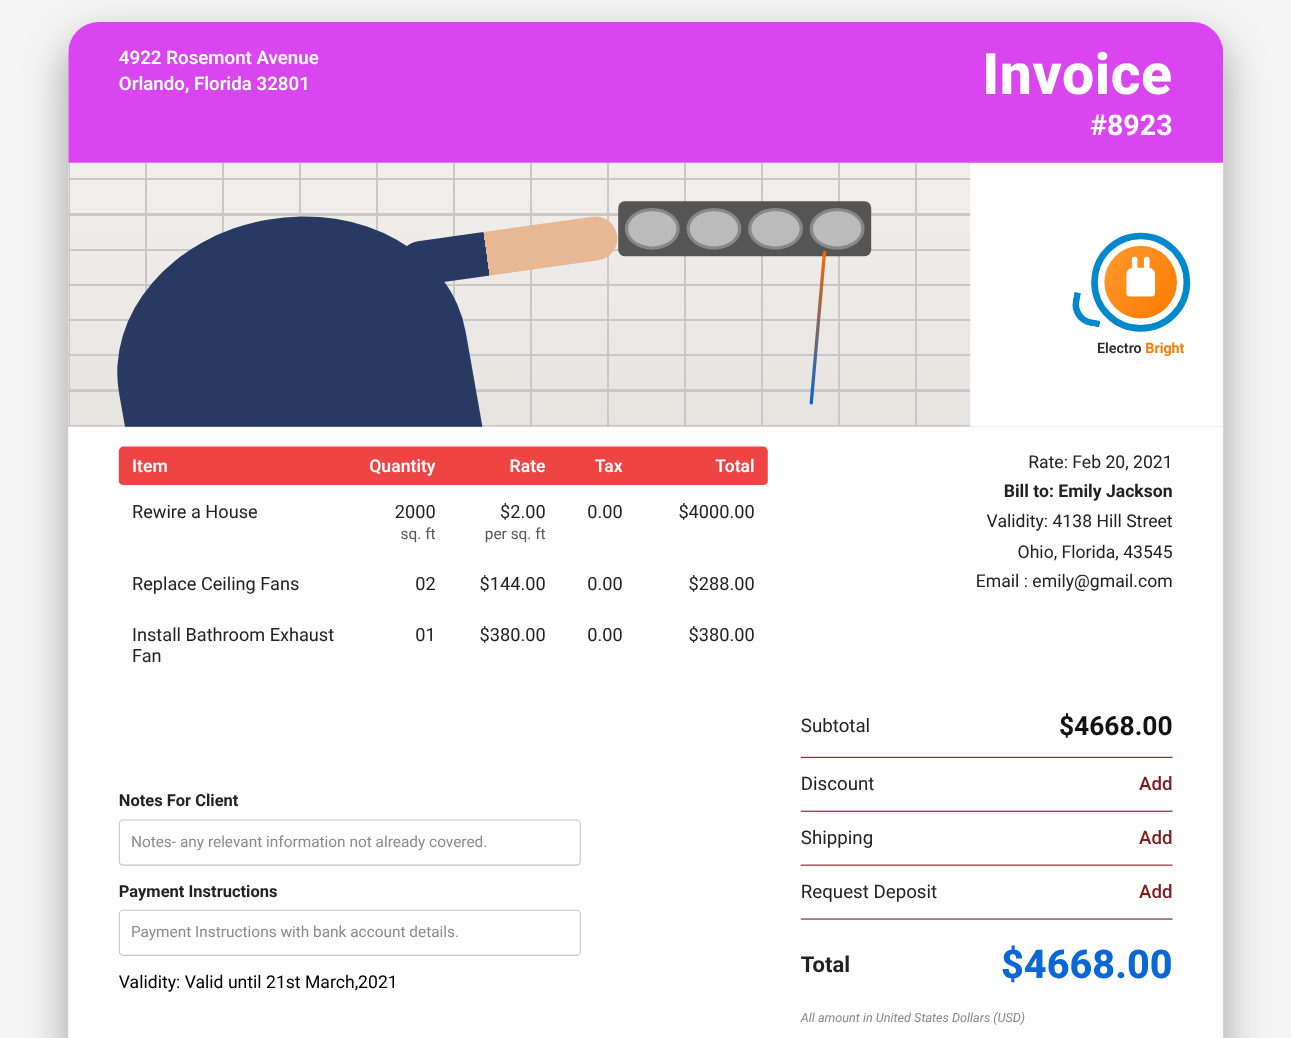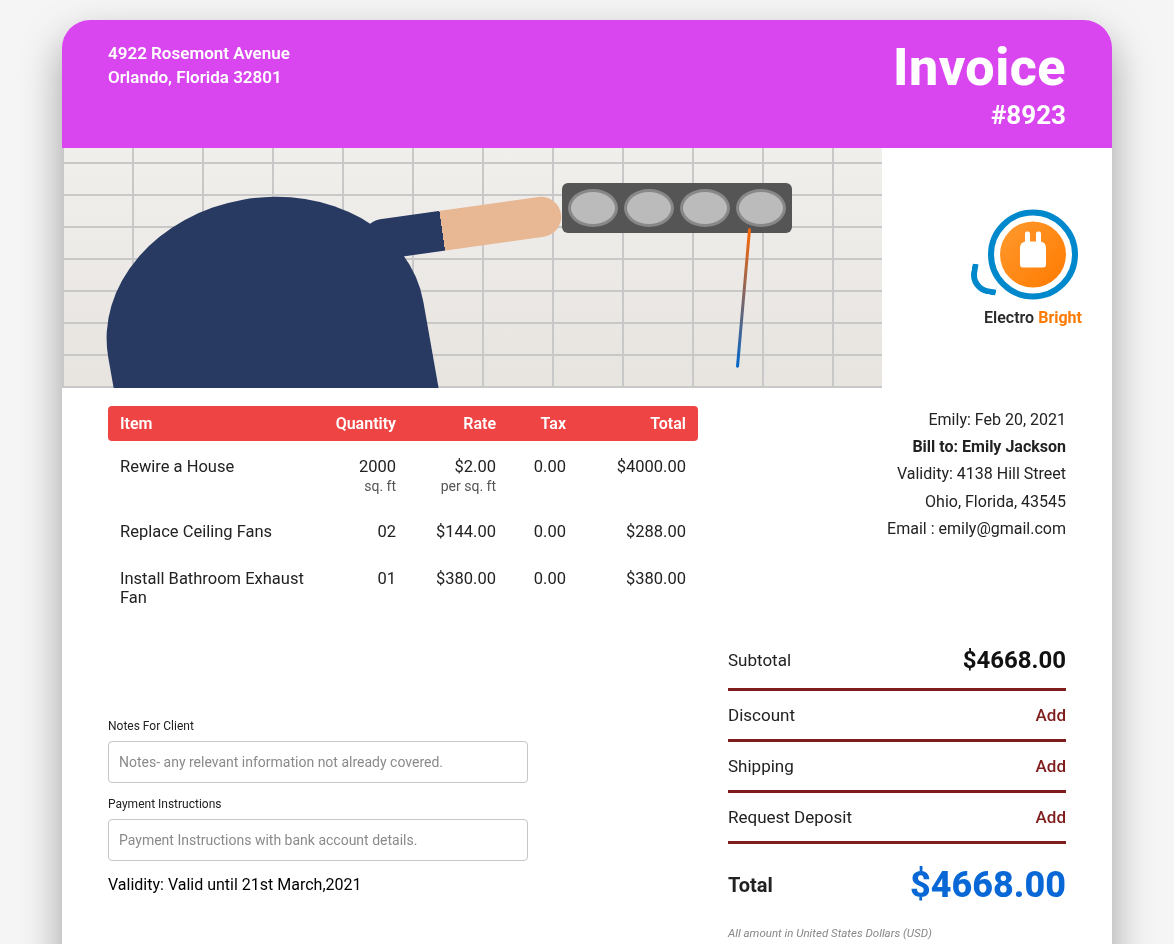--- a/index.html
+++ b/index.html
@@ -155,21 +155,21 @@
   .logo-cord {
     position: absolute;
     left: -18px; bottom: 6px;
     width: 28px; height: 28px;
     border: 6px solid #0088cc;
     border-top: none;
     border-right: none;
     border-radius: 0 0 0 20px;
     transform: rotate(10deg);
   }
-  .logo-text { font-size: 16px; font-weight: 600; }
+  .logo-text { font-size: 13px; font-weight: 600; }
   .logo-text .dark { color: #2a2a2a; }
   .logo-text .orange { color: #ff7a00; font-weight: 700; }
 
   .body-area {
     display: flex;
     padding: 18px 46px 46px 46px;
     gap: 30px;
   }
   .left-col { flex: 0 0 590px; }
   .right-col { flex: 1; }
@@ -199,24 +199,24 @@
   }
   .td-item { flex: 1; }
   .td-qty { width: 90px; text-align: right; }
   .td-rate { width: 100px; text-align: right; }
   .td-tax { width: 70px; text-align: right; }
   .td-total { width: 120px; text-align: right; }
   .unit-line { font-size: 14px; color: #555; margin-top: 2px; }
 
   .notes-section { margin-top: 100px; }
   .section-label {
-    font-size: 12px;
+    font-size: 15px;
     color: #222;
     margin-bottom: 8px;
-    font-weight: 400;
+    font-weight: 700;
   }
   .text-input {
     width: 420px;
     padding: 12px 10px;
     border: 1px solid #c6c6c6;
     border-radius: 4px;
     font-size: 14px;
     color: #222;
     font-family: inherit;
     margin-bottom: 14px;
@@ -235,21 +235,21 @@
     margin-bottom: 90px;
   }
   .meta-block .billto { font-weight: 700; }
 
   .summary { }
   .sum-row {
     display: flex;
     justify-content: space-between;
     align-items: center;
     padding: 14px 0;
-    border-bottom: 3px solid #7f1d1d;
+    border-bottom: 1px solid #7f1d1d;
     font-size: 17px;
     color: #222;
   }
   .sum-row.subtotal-row .sum-val {
     font-size: 24px;
     font-weight: 700;
     color: #111;
   }
   .sum-row .add-link {
     color: #7f1d1d;
@@ -373,21 +373,21 @@
 
         <div class="validity-line">
           <span class="vlabel">Validity: </span><span class="vval">Valid until 21st March,2021</span>
         </div>
       </div>
     </div>
 
     <div class="right-col">
       <div class="meta-block">
         <div>
-          <span>Emily: </span><span>Feb 20, 2021</span>
+          <span>Rate: </span><span>Feb 20, 2021</span>
         </div>
         <div class="billto">
           <span>Bill to: </span><span>Emily Jackson</span>
         </div>
         <div>
           <span>Validity: </span><span>4138 Hill Street</span>
         </div>
         <div>Ohio, Florida, 43545</div>
         <div>
           <span>Email : </span><span>emily@gmail.com</span>

